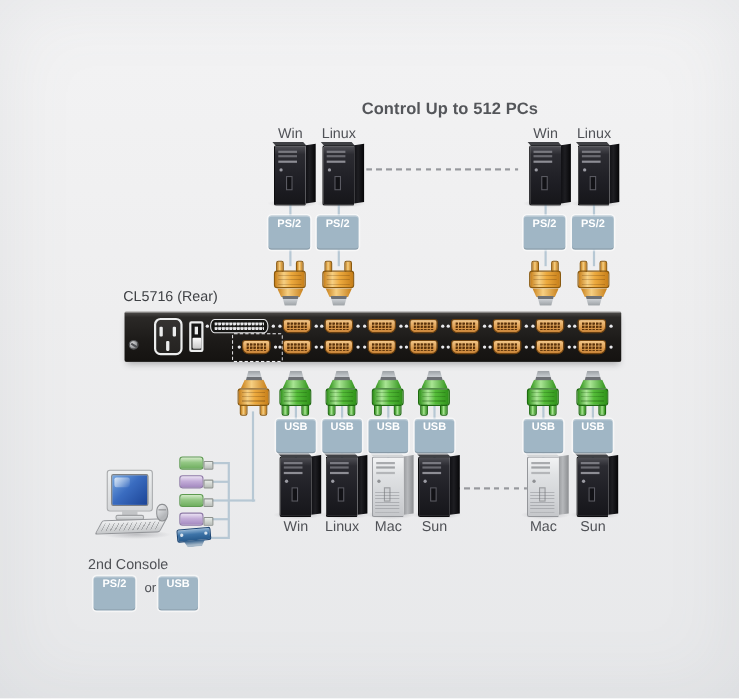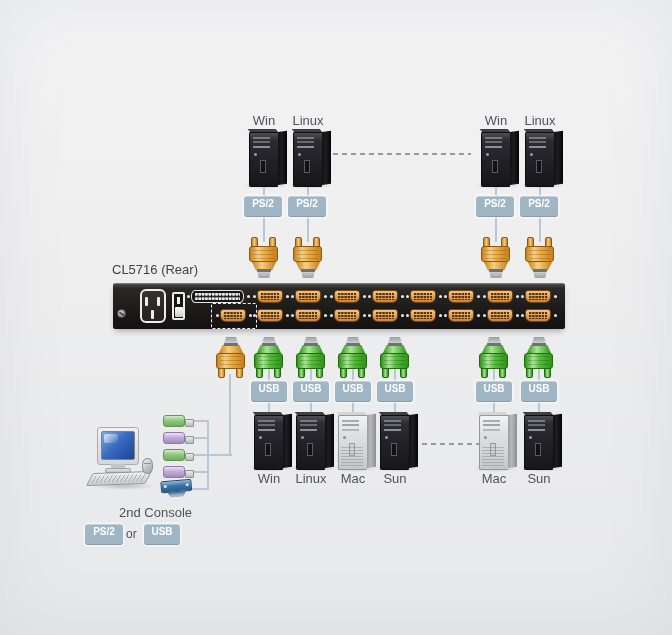--- a/index.html
+++ b/index.html
@@ -7,26 +7,26 @@
     position:relative;width:672px;height:635px;overflow:hidden;
     background:linear-gradient(180deg,#f3f3f4 0%,#eeeeef 45%,#e7e8ea 100%);
     font-family:"Liberation Sans",sans-serif;
     box-shadow:inset 0 0 70px rgba(120,125,135,.10);
   }
   
   .title{position:absolute;left:309px;top:91px;width:200px;text-align:center;
     font-weight:bold;font-size:15px;color:#54565a;letter-spacing:.1px;}
   .pc-label{position:absolute;width:44px;text-align:center;font-size:13px;color:var(--text);}
   .sw-label{position:absolute;left:112px;top:262px;font-weight:normal;font-size:13px;color:#3f4145;}
-  .console-label{position:absolute;left:80px;top:505px;width:112px;text-align:right;
+  .console-label{position:absolute;left:80px;top:505px;width:112px;text-align:left;
     font-size:13px;color:var(--text);}
-  .or-label{position:absolute;left:126px;top:527px;width:16px;text-align:left;
+  .or-label{position:absolute;left:126px;top:527px;width:16px;text-align:right;
     font-size:12px;color:var(--text);}
   
-  .badge{position:absolute;height:21px;border-radius:3px;background:var(--badge);
+  .badge{position:absolute;height:31px;border-radius:3px;background:var(--badge);
     box-shadow:0 0 0 1.5px rgba(255,255,255,.55),inset 0 1px 0 rgba(255,255,255,.35),inset 0 -1px 0 rgba(0,0,0,.15);
     color:#fff;font-weight:bold;font-size:10px;text-align:center;line-height:15px;z-index:3;}
   
   .ln{position:absolute;background:var(--line);z-index:1;}
   .dash{position:absolute;height:2px;z-index:1;
     background:repeating-linear-gradient(90deg,#97999d 0 5px,transparent 5px 9px);}
   
   .gshadow{position:absolute;height:8px;border-radius:50%;z-index:0;
     background:radial-gradient(ellipse at center,rgba(60,62,70,.25),rgba(60,62,70,0) 70%);}
   
@@ -139,20 +139,21 @@
     background:#d9e4ee;box-shadow:22px 0 0 #d9e4ee;}
   .vga-blue .dsub{position:absolute;left:5px;top:11px;width:21px;height:6px;
     clip-path:polygon(4% 0,96% 0,80% 100%,20% 100%);
     background:linear-gradient(180deg,#2c5a88,#a6b8c8 70%);}
 </style>
 </head>
 <body>
 
 <div id="canvas">
 
+  <div class="title">Control Up to 512 PCs</div>
 
   <div class="dash" style="left:333px;top:153px;width:138px;"></div>
   <div class="dash" style="left:413px;top:443px;width:66px;"></div>
 
   <div id="columns">
       <div class="pc-label" style="left: 242px; top: 113px;">Win</div>
       <div class="gshadow" style="left: 243px; top: 181px; width: 46px;"></div>
       <div class="tower" style="left: 249px; top: 132px;">
         <i class="roof"></i>
         <i class="side"></i>

